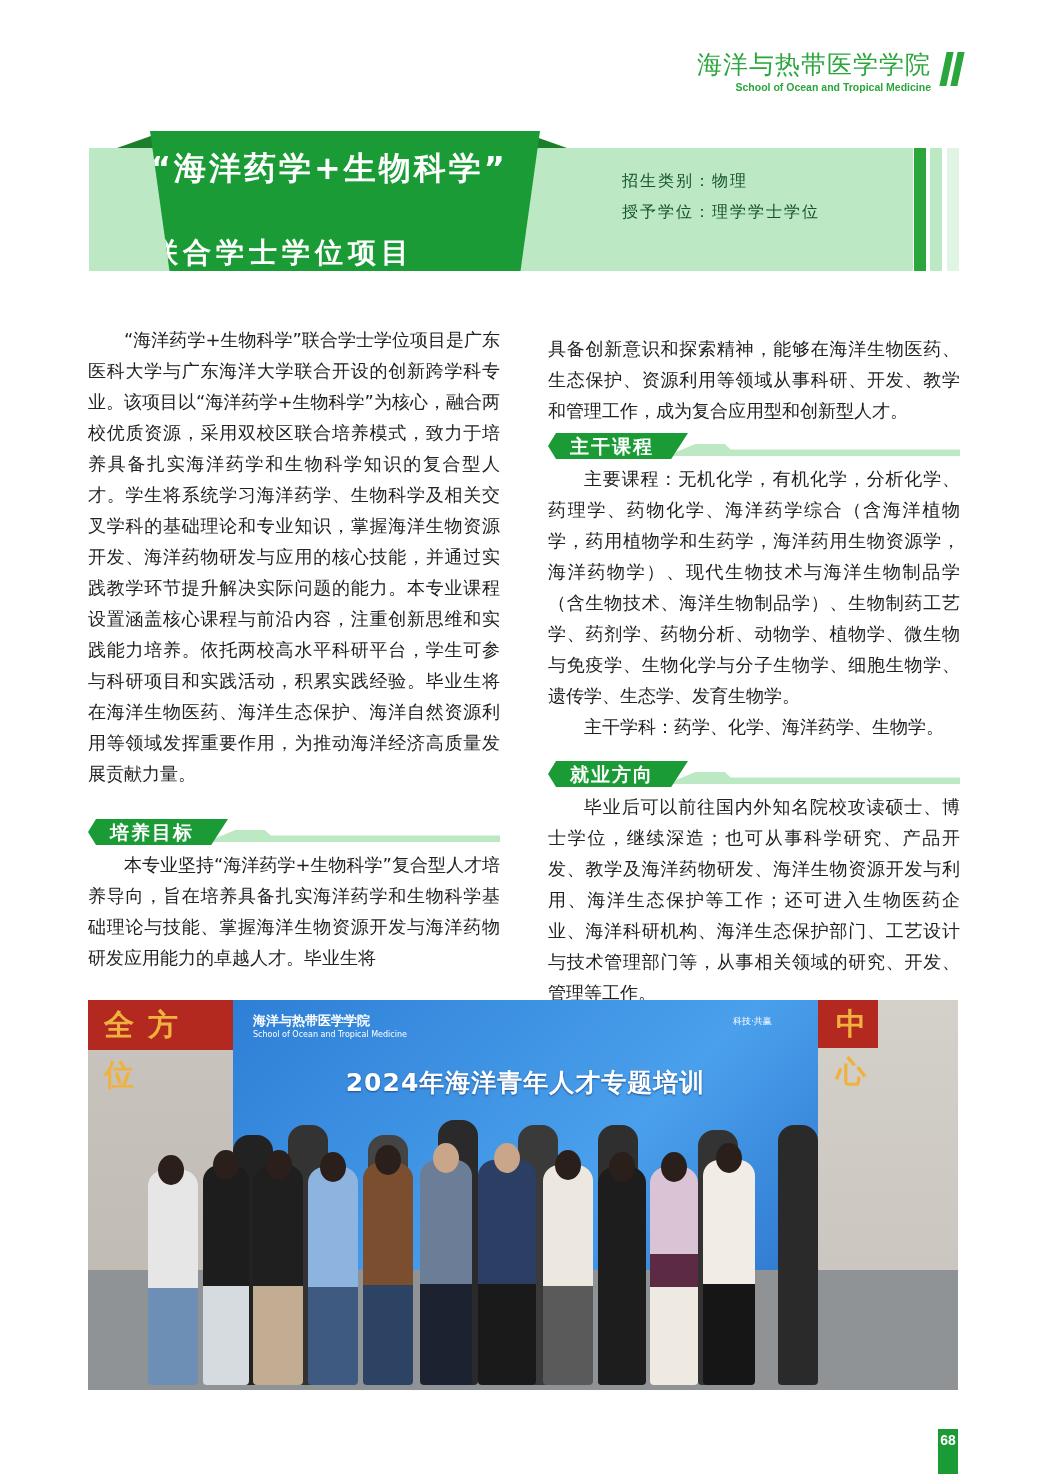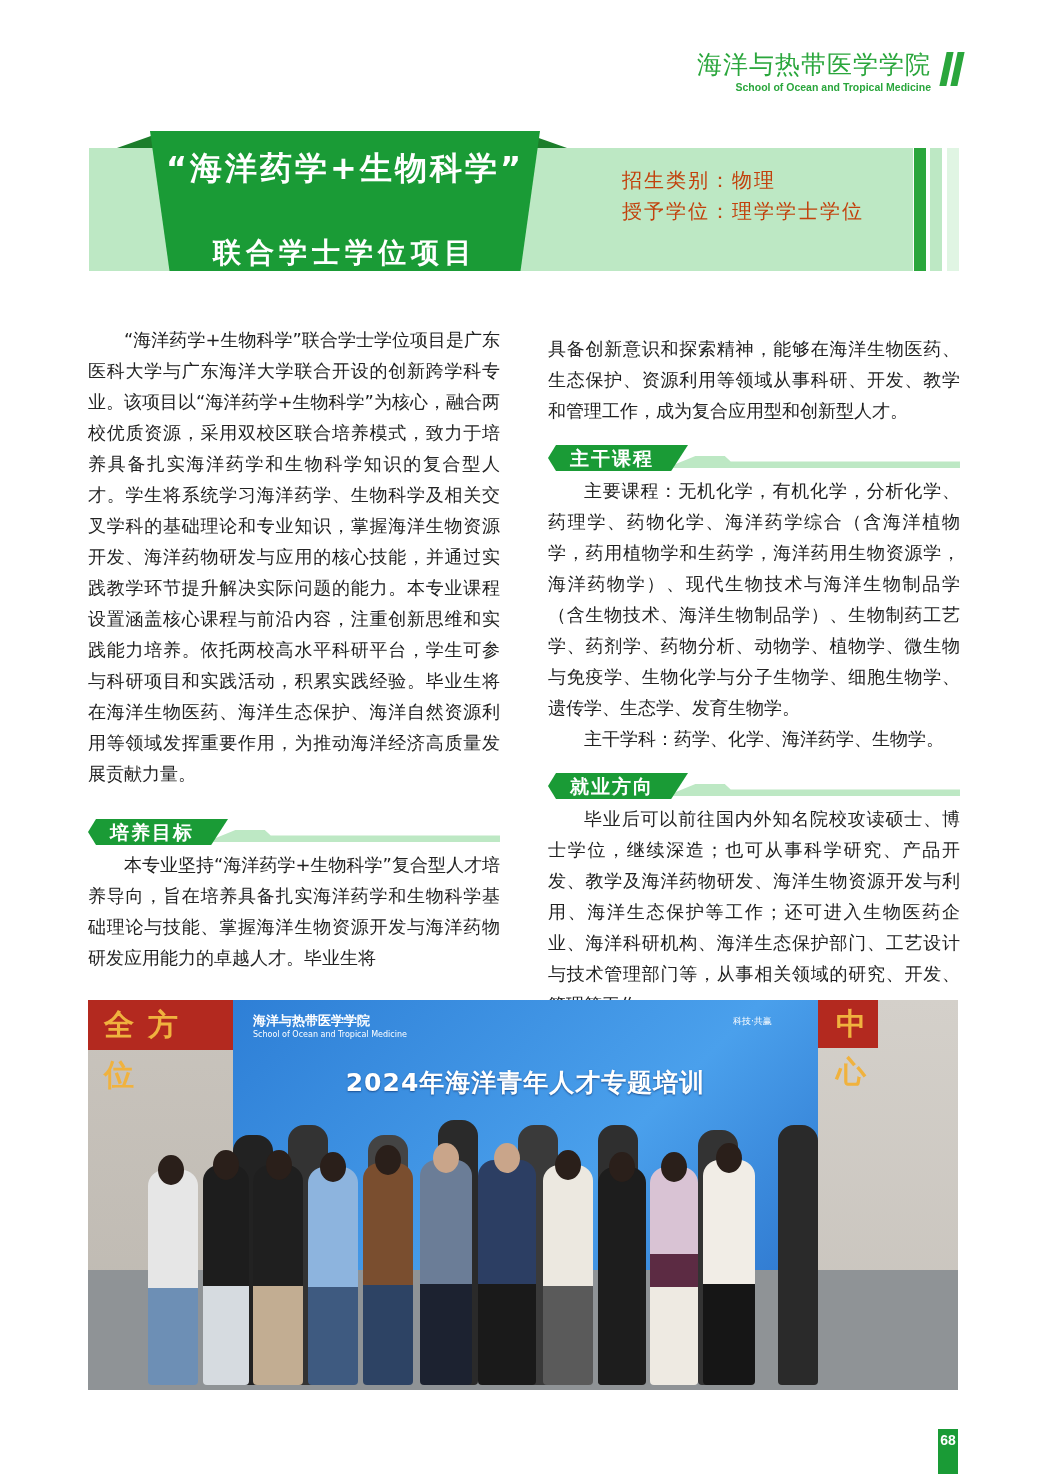--- a/index.html
+++ b/index.html
@@ -18,26 +18,26 @@
   .banner-bg { position: absolute; left: 89px; top: 148px; width: 824px; height: 123px; background: #bde8c4; }
   .stripe { position: absolute; top: 148px; height: 123px; }
   .stripe.s1 { left: 914px; width: 12px; background: #2aa63c; }
   .stripe.s2 { left: 930px; width: 12px; background: #bde8c4; }
   .stripe.s3 { left: 947px; width: 12px; background: #e0f5e3; }
   .banner-fold-l { position: absolute; left: 117px; top: 131px; width: 0; height: 0; border-right: 48px solid #1c7e2b; border-top: 17px solid transparent; }
   .banner-fold-r { position: absolute; left: 519px; top: 131px; width: 0; height: 0; border-left: 48px solid #1c7e2b; border-top: 17px solid transparent; }
   .banner-main {
     position: absolute; left: 150px; top: 131px; width: 390px; height: 140px; background: #1a9b36;
     clip-path: polygon(0 0, 100% 0, 95% 100%, 5% 100%);
-    color: #fff; text-align: center;
+    color: #fff; text-align: left;
   }
   .banner-main .t1 { font-size: 32px; font-weight: bold; margin-top: 17px; letter-spacing: 3px; line-height: 40px; }
   .banner-main .t2 { font-size: 28px; font-weight: bold; letter-spacing: 5px; line-height: 40px; margin-top: 45px; }
   .banner-main .t3 { font-size: 19px; font-weight: bold; line-height: 28px; margin-top: 8px; }
-  .info { position: absolute; left: 622px; top: 165px; font-size: 20px; line-height: 31px; color: #c2410c; letter-spacing: 2px; }
+  .info { position: absolute; left: 622px; top: 165px; font-size: 16px; line-height: 31px; color: #14532d; letter-spacing: 2px; }
   .info .row span { display: inline-block; }
 
   
   .col { position: absolute; width: 412px; font-size: 18px; line-height: 31px; color: #222; text-align: justify; }
   .col.left { left: 88px; }
   .col.right { left: 548px; }
   .col p { text-indent: 2em; }
   .col p.noindent { text-indent: 0; }
   .sec-head { position: relative; height: 30px; margin: 0 0 2px 0; }
   .sec-head .tag {
@@ -101,21 +101,21 @@
   <p>“海洋药学+生物科学”联合学士学位项目是广东医科大学与广东海洋大学联合开设的创新跨学科专业。该项目以“海洋药学+生物科学”为核心，融合两校优质资源，采用双校区联合培养模式，致力于培养具备扎实海洋药学和生物科学知识的复合型人才。学生将系统学习海洋药学、生物科学及相关交叉学科的基础理论和专业知识，掌握海洋生物资源开发、海洋药物研发与应用的核心技能，并通过实践教学环节提升解决实际问题的能力。本专业课程设置涵盖核心课程与前沿内容，注重创新思维和实践能力培养。依托两校高水平科研平台，学生可参与科研项目和实践活动，积累实践经验。毕业生将在海洋生物医药、海洋生态保护、海洋自然资源利用等领域发挥重要作用，为推动海洋经济高质量发展贡献力量。</p>
   <div class="sec-head" style="margin-top:28px;">
     <div class="line"></div>
     <div class="tag">培养目标</div>
   </div>
   <p>本专业坚持“海洋药学+生物科学”复合型人才培养导向，旨在培养具备扎实海洋药学和生物科学基础理论与技能、掌握海洋生物资源开发与海洋药物研发应用能力的卓越人才。毕业生将</p>
 </div>
 
 <div class="col right" style="top:333px;">
   <p class="noindent">具备创新意识和探索精神，能够在海洋生物医药、生态保护、资源利用等领域从事科研、开发、教学和管理工作，成为复合应用型和创新型人才。</p>
-  <div class="sec-head" style="margin-top:17px;">
+  <div class="sec-head" style="margin-top:5px;">
     <div class="line"></div>
     <div class="tag">主干课程</div>
   </div>
   <p>主要课程：无机化学，有机化学，分析化学、药理学、药物化学、海洋药学综合（含海洋植物学，药用植物学和生药学，海洋药用生物资源学，海洋药物学）、现代生物技术与海洋生物制品学（含生物技术、海洋生物制品学）、生物制药工艺学、药剂学、药物分析、动物学、植物学、微生物与免疫学、生物化学与分子生物学、细胞生物学、遗传学、生态学、发育生物学。</p>
   <p>主干学科：药学、化学、海洋药学、生物学。</p>
   <div class="sec-head" style="margin-top:17px;">
     <div class="line"></div>
     <div class="tag">就业方向</div>
   </div>
   <p>毕业后可以前往国内外知名院校攻读硕士、博士学位，继续深造；也可从事科学研究、产品开发、教学及海洋药物研发、海洋生物资源开发与利用、海洋生态保护等工作；还可进入生物医药企业、海洋科研机构、海洋生态保护部门、工艺设计与技术管理部门等，从事相关领域的研究、开发、管理等工作。</p>

